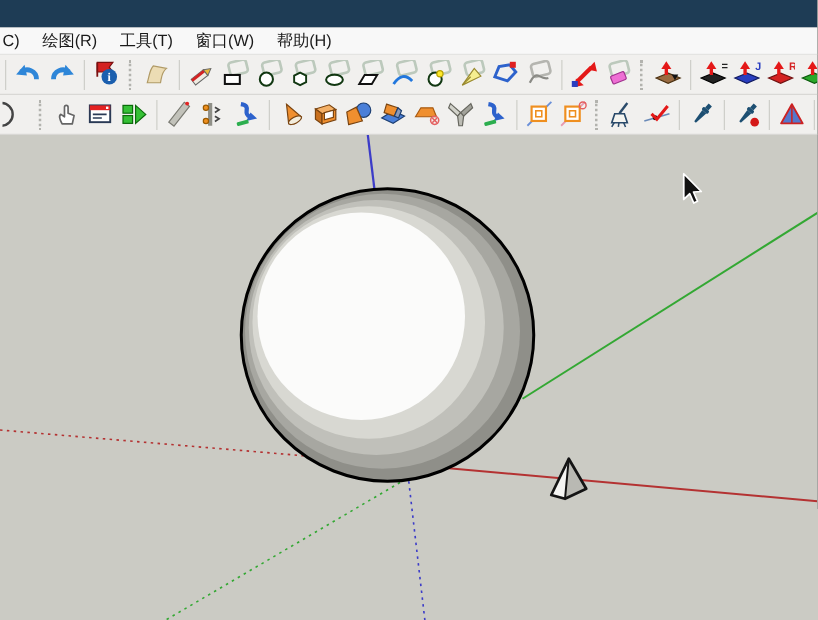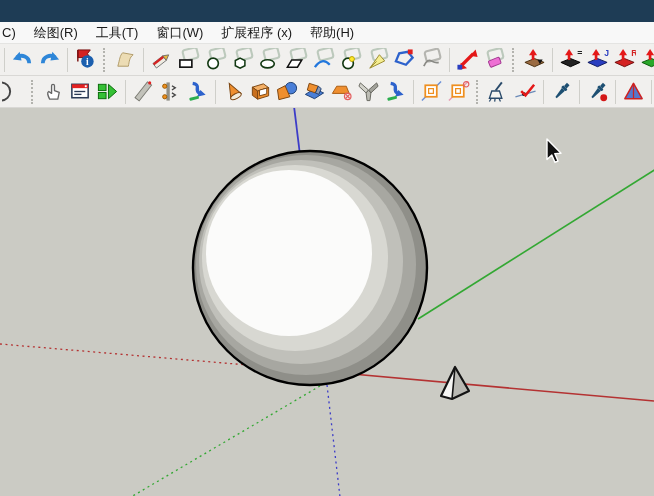--- a/index.html
+++ b/index.html
@@ -25,21 +25,20 @@
 
 <div class="window">
 
   <div class="titlebar"></div>
 
   <div class="menubar" id="menubar">
       <span class="menu-item">C)</span>
       <span class="menu-item">绘图(R)</span>
       <span class="menu-item">工具(T)</span>
       <span class="menu-item">窗口(W)</span>
-      <span class="menu-item">扩展程序 (x)</span>
       <span class="menu-item">帮助(H)</span>
     </div>
 
   <div class="toolbar" id="toolbar1">
       <div class="sep"></div>
       <button class="tbtn">
         <svg viewBox="0 0 24 24">
           <path d="M19 16 C19 9 11 6 6 10" fill="none" stroke="#2e86d8" stroke-width="4"></path>
           <polygon points="9,4 2,12 11,13" fill="#2e86d8"></polygon>
         </svg>

